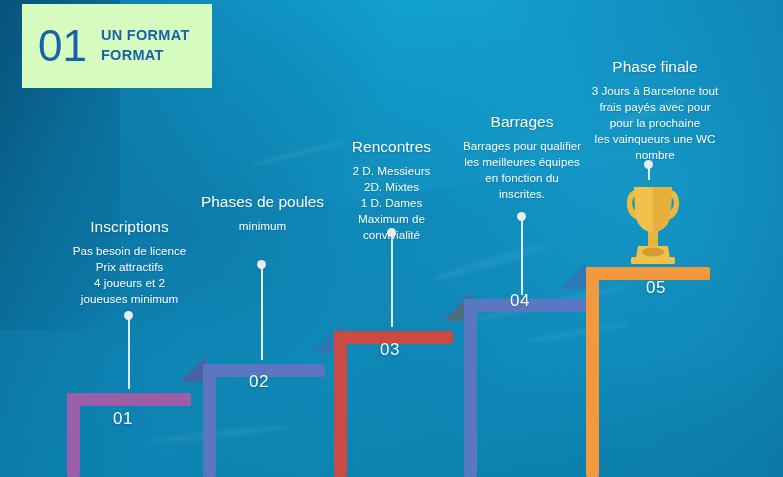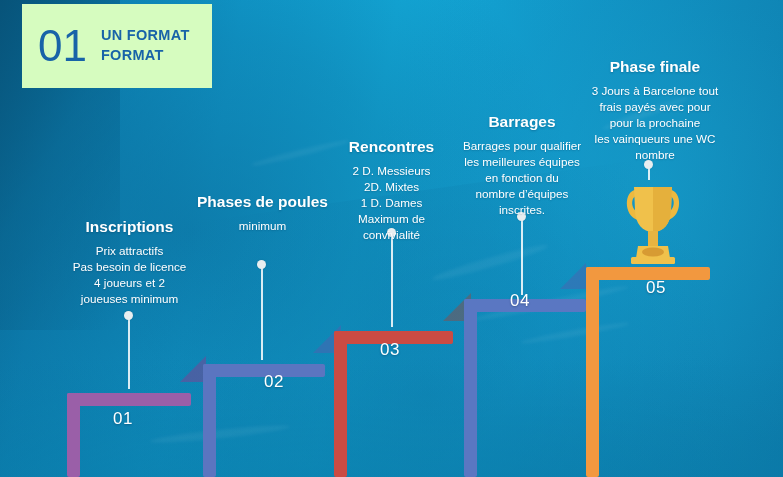--- a/index.html
+++ b/index.html
@@ -170,21 +170,21 @@
   }
 
   
   .label {
     position: absolute;
     text-align: center;
     color: #ffffff;
   }
   .label-title {
     font-size: 15.5px;
-    font-weight: bold;
+    font-weight: normal;
     margin-bottom: 6px;
     text-shadow: 0 1px 2px rgba(0,45,75,0.30);
     line-height: 1.2;
   }
   .label-body {
     font-size: 11.7px;
     line-height: 1.38;
     text-shadow: 0 1px 1.5px rgba(0,45,75,0.25);
   }
 
@@ -224,21 +224,21 @@
     <div class="step-tread" style="background:#9a5fa8;"></div>
     <div class="step-riser" style="background:#9a5fa8;"></div>
   </div>
   <div class="step-num" style="left:113px; top:409px;">01</div>
 
   <div class="step-shadow" style="left:180px; top:356px; border-left:26px solid transparent; border-bottom:26px solid rgba(120,70,150,0.55);"></div>
   <div class="step-shape" style="left:203px; top:364px; width:122px; height:113px;">
     <div class="step-tread" style="background:#5b75c0;"></div>
     <div class="step-riser" style="background:#5b75c0;"></div>
   </div>
-  <div class="step-num" style="left:249px; top:372px;margin-left:15px;">02</div>
+  <div class="step-num" style="left:249px; top:372px;">02</div>
 
   <div class="step-shadow" style="left:313px; top:325px; border-left:28px solid transparent; border-bottom:28px solid rgba(80,95,175,0.50);"></div>
   <div class="step-shape" style="left:334px; top:331px; width:119px; height:146px;">
     <div class="step-tread" style="background:#cb4b43;"></div>
     <div class="step-riser" style="background:#cb4b43;"></div>
   </div>
   <div class="step-num" style="left:380px; top:340px;">03</div>
 
   <div class="step-shadow" style="left:443px; top:293px; border-left:28px solid transparent; border-bottom:28px solid rgba(150,70,62,0.45);"></div>
   <div class="step-shape" style="left:464px; top:299px; width:122px; height:178px;">
@@ -286,22 +286,22 @@
 
   <div class="connector" style="left:521px; top:218px; height:77px;"></div>
   <div class="connector-dot" style="left:517px; top:212px;"></div>
 
   <div class="connector" style="left:648px; top:166px; height:14px;"></div>
   <div class="connector-dot" style="left:644px; top:160px;"></div>
 
   <div class="label" style="left:42px; top:218px; width:175px;">
     <div class="label-title">Inscriptions</div>
     <div class="label-body">
+      <div>Pas besoin de licence</div>
       <div>Prix attractifs</div>
-      <div>Pas besoin de licence</div>
       <div>4 joueurs et 2</div>
       <div>joueuses minimum</div>
     </div>
   </div>
 
   <div class="label" style="left:180px; top:193px; width:165px;">
     <div class="label-title">Phases de poules</div>
     <div class="label-body">
       <div>minimum</div>
     </div>
@@ -317,21 +317,20 @@
       <div>convivialité</div>
     </div>
   </div>
 
   <div class="label" style="left:448px; top:113px; width:148px;">
     <div class="label-title">Barrages</div>
     <div class="label-body">
       <div>Barrages pour qualifier</div>
       <div>les meilleures équipes</div>
       <div>en fonction du</div>
-      <div>nombre d’équipes</div>
       <div>inscrites.</div>
     </div>
   </div>
 
   <div class="label" style="left:575px; top:58px; width:160px;">
     <div class="label-title">Phase finale</div>
     <div class="label-body">
       <div>3 Jours à Barcelone tout</div>
       <div>frais payés avec pour</div>
       <div>pour la prochaine</div>

